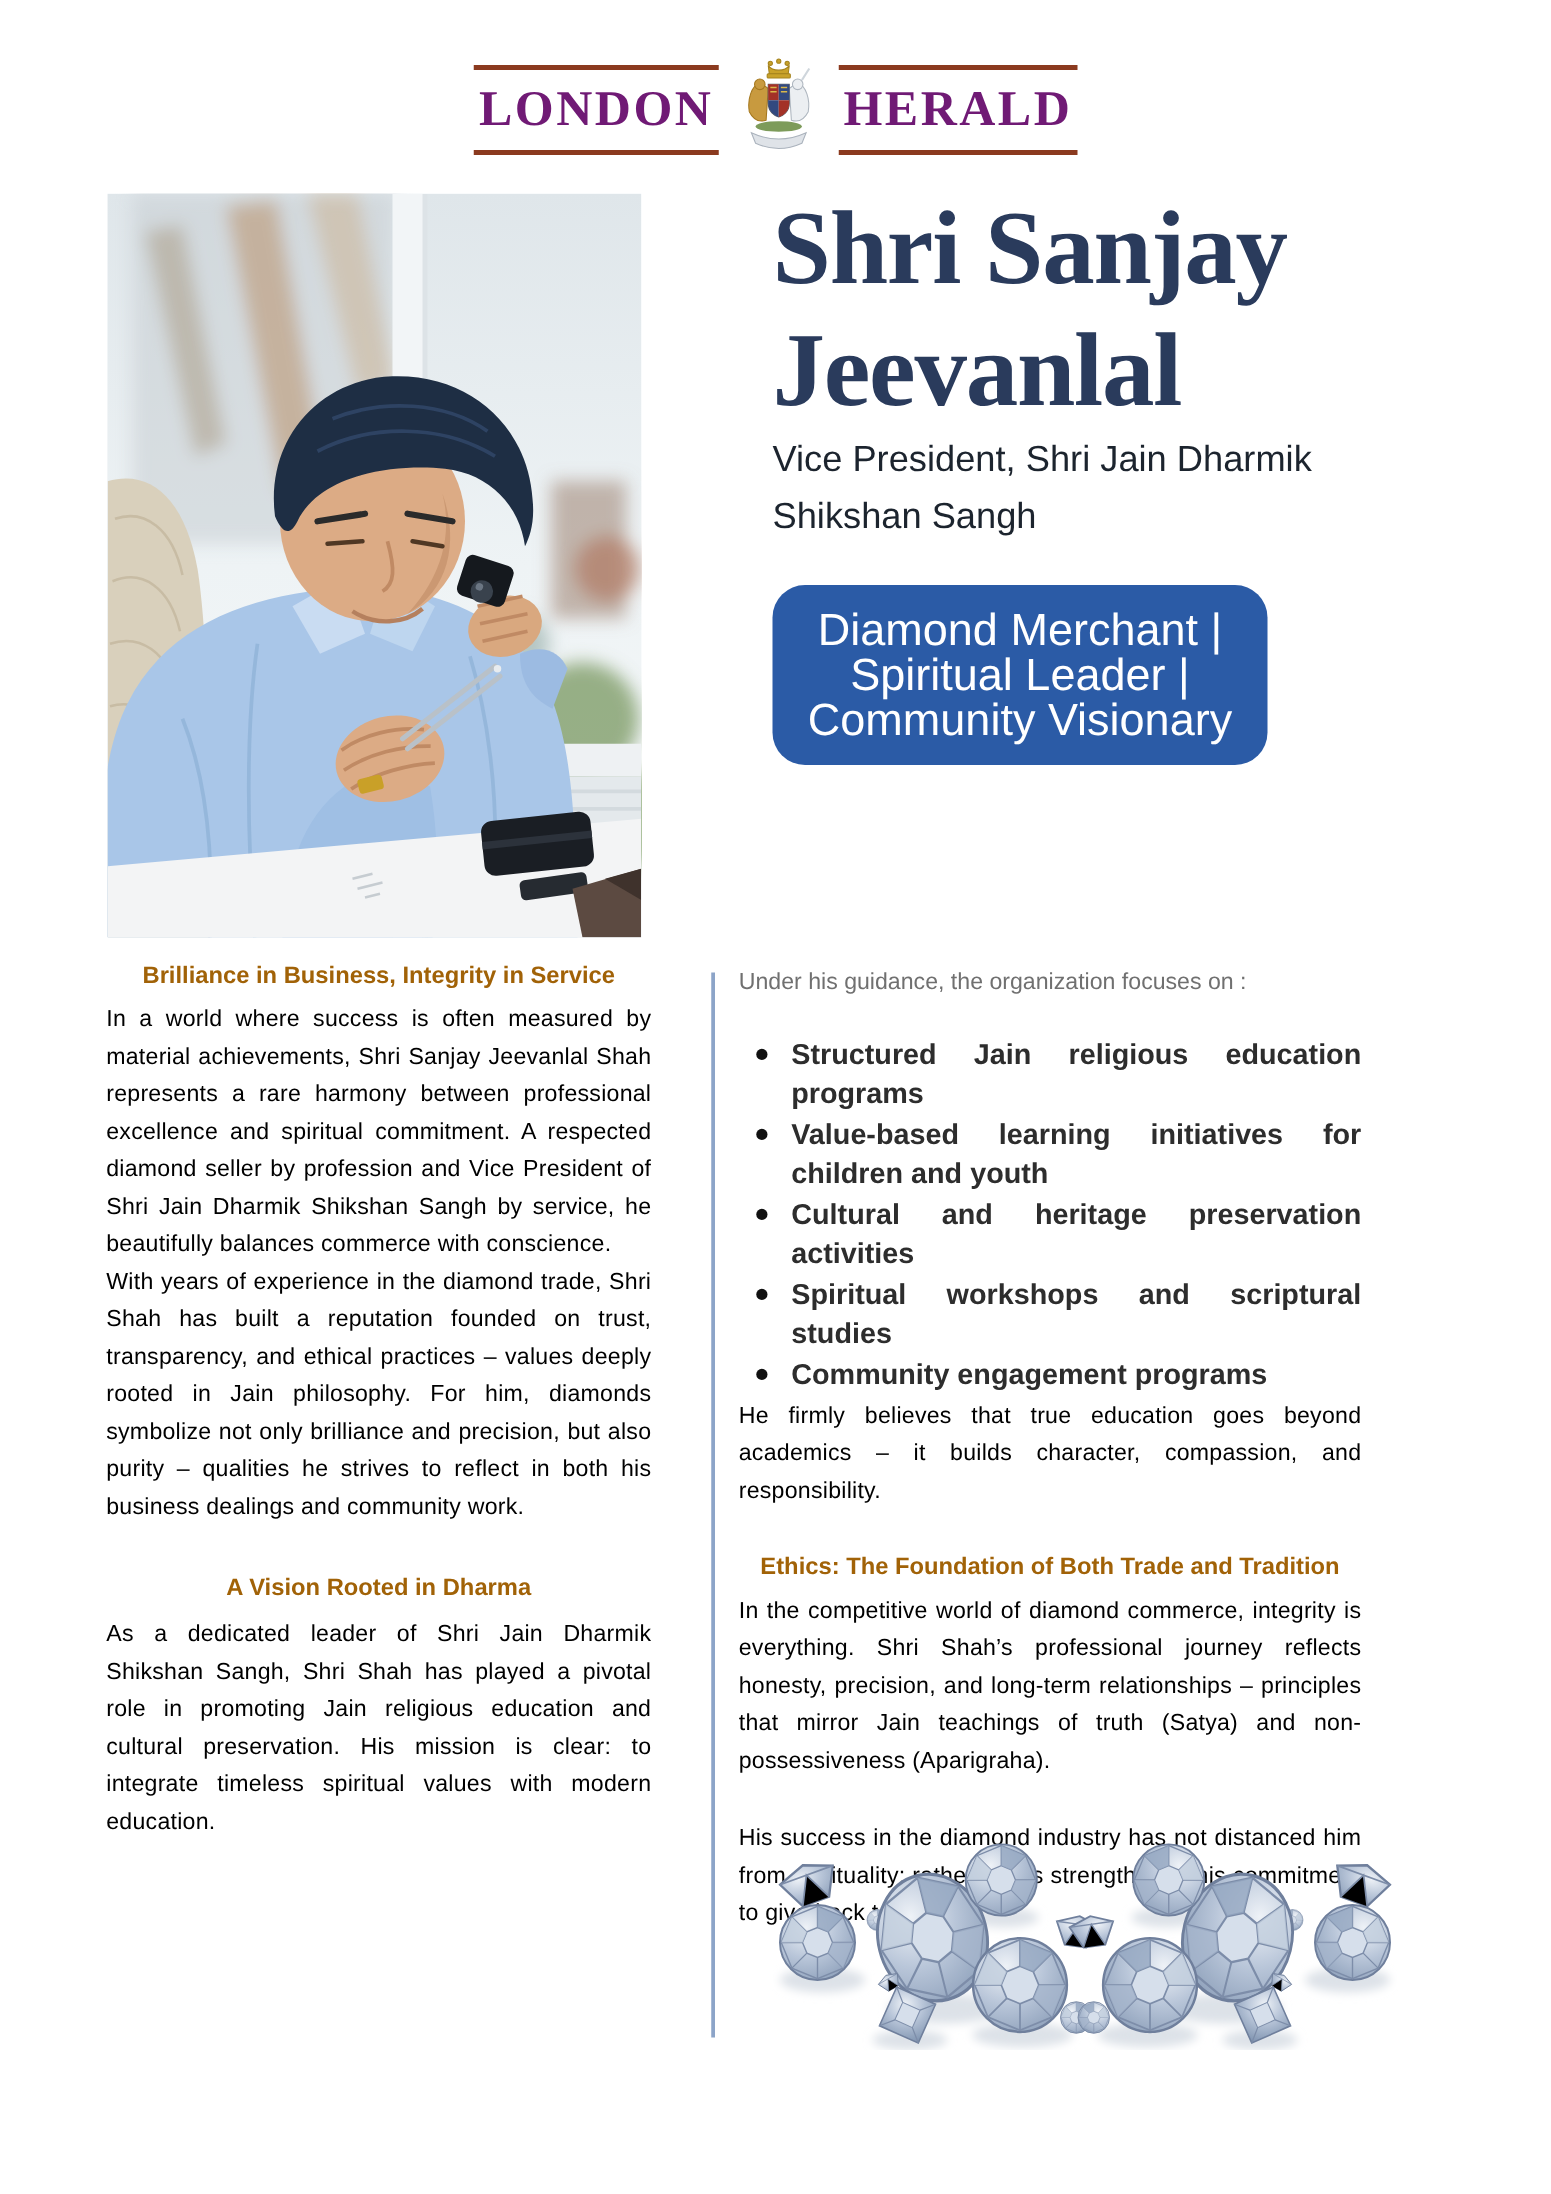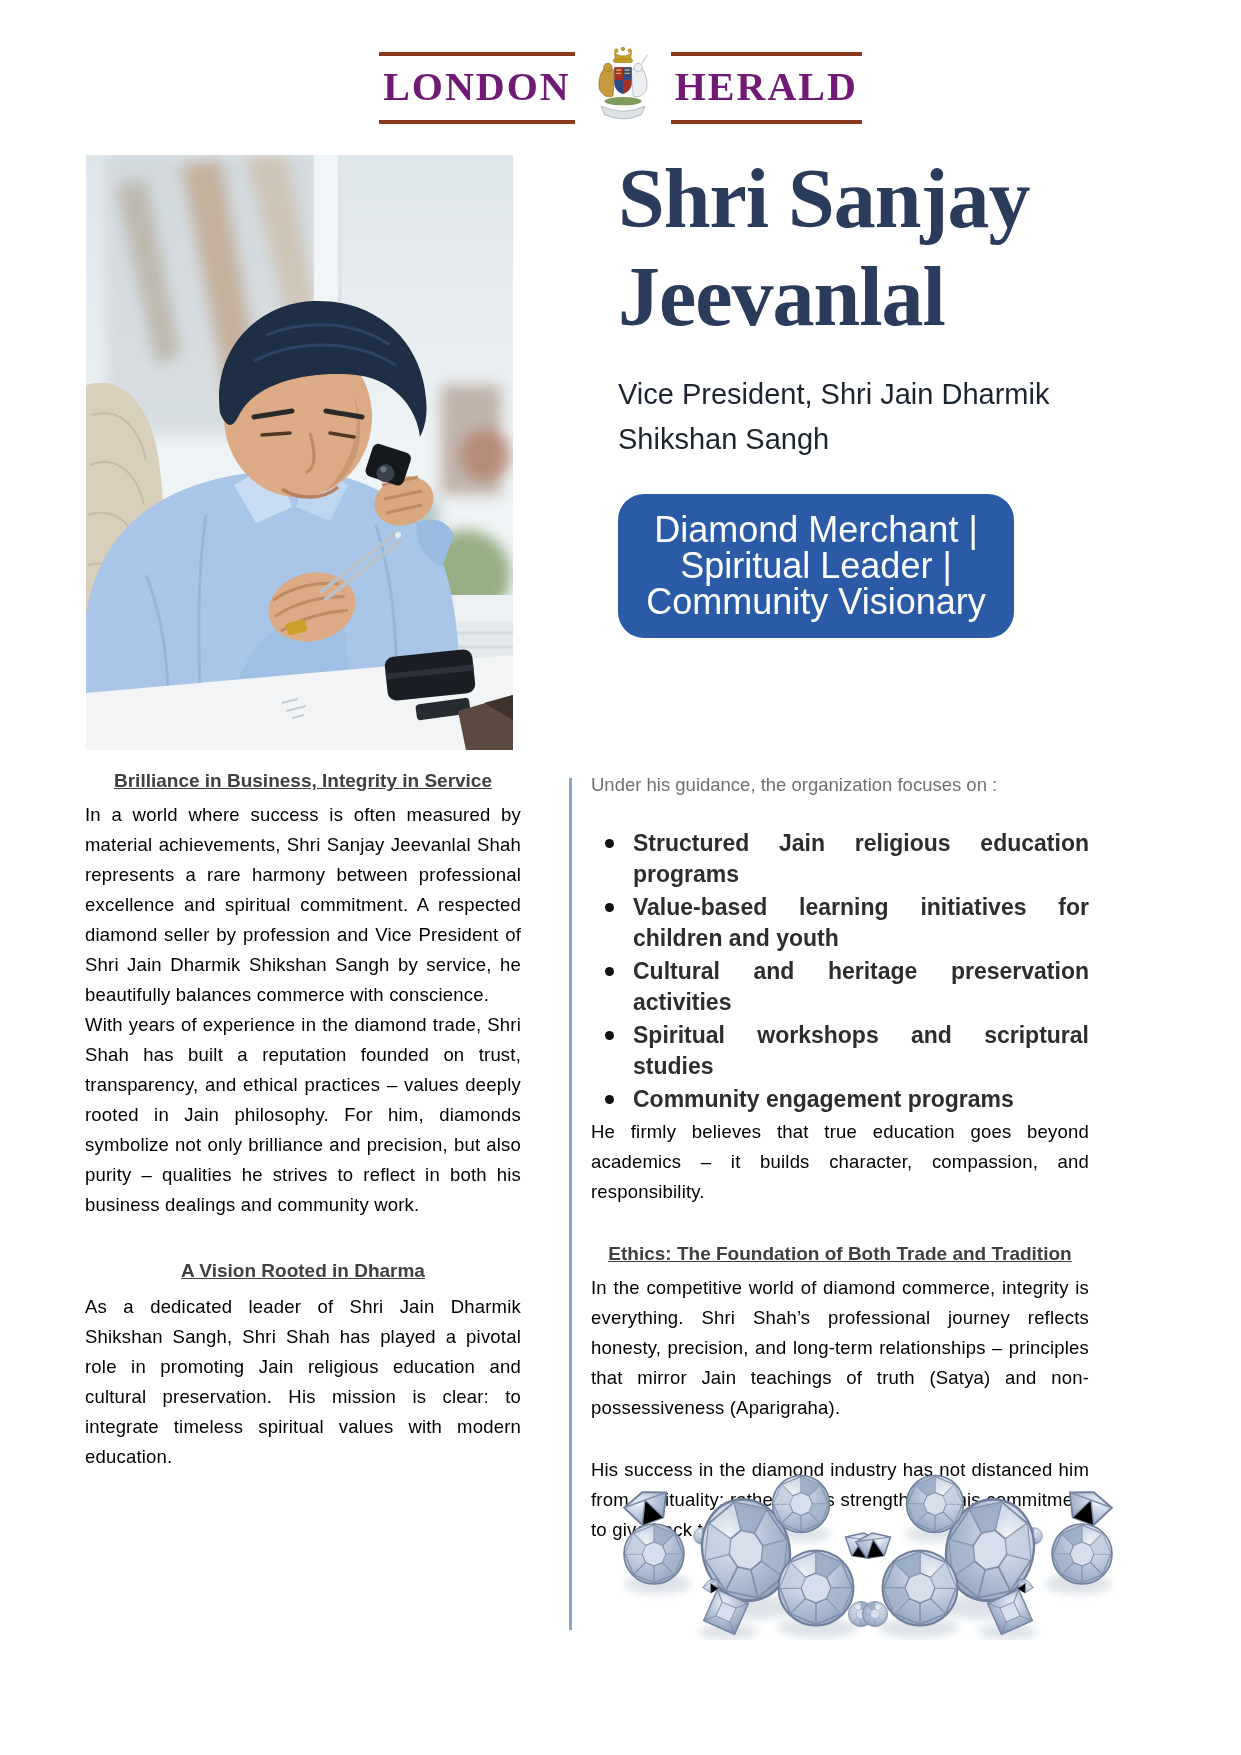--- a/index.html
+++ b/index.html
@@ -16,30 +16,30 @@
   .mast-word{font-family:"Liberation Serif", serif;font-weight:700;font-size:40px;
              letter-spacing:2px;color:#701a75;line-height:40px;}
   .crest{width:64px;height:96px;margin-top:-4px;flex:0 0 auto;}
 
   
   .photo{position:absolute;left:86px;top:155px;width:427px;height:595px;overflow:hidden;
          background:#e8eef2;}
   .hero{position:absolute;left:618px;top:150px;width:505px;}
   .headline{font-family:"Liberation Serif", serif;font-weight:700;font-size:84px;
             line-height:98px;color:#2a3b5c;letter-spacing:-1px;}
-  .subtitle{margin-top:26px;font-size:29px;line-height:45px;color:#1c242e;width:480px;}
+  .subtitle{font-size:29px;line-height:45px;color:#1c242e;width:480px;}
   .badge{margin-top:32px;width:372px;background:#2b5ba6;color:#ffffff;border-radius:26px;
          padding:18px 12px;text-align:center;font-size:36px;line-height:36px;}
 
   
   .divider{position:absolute;left:569px;top:778px;width:3px;height:852px;background:#8ca4c8;}
   .col-left{position:absolute;left:85px;top:770px;width:436px;}
   .col-right{position:absolute;left:591px;top:770px;width:498px;}
-  .col-h{font-size:19px;font-weight:700;color:#404040;text-align:center;
-         margin:0 0 8px 0;white-space:nowrap;text-decoration:underline;}
+  .col-h{font-size:19px;font-weight:700;color:#a16207;text-align:center;
+         margin:0 0 8px 0;white-space:nowrap;}
   .col-h.vision{margin-top:40px;margin-bottom:10px;}
   .col-h.ethics{margin-top:36px;margin-bottom:8px;}
   p.body{font-size:18.5px;line-height:30px;color:#000000;text-align:justify;
          margin:0;letter-spacing:0.2px;}
   p.body.gap{margin-top:32px;}
   .intro{font-size:18.5px;line-height:30px;color:#707070;margin:0;}
   ul.focus{list-style:none;margin:28px 0 0 0;padding:0;}
   ul.focus li{position:relative;font-size:23px;font-weight:700;color:#2d2d2d;
               line-height:31px;padding-left:42px;text-align:justify;margin:0 0 2px 0;}
   ul.focus li .dot{position:absolute;left:14px;top:11px;width:9px;height:9px;

